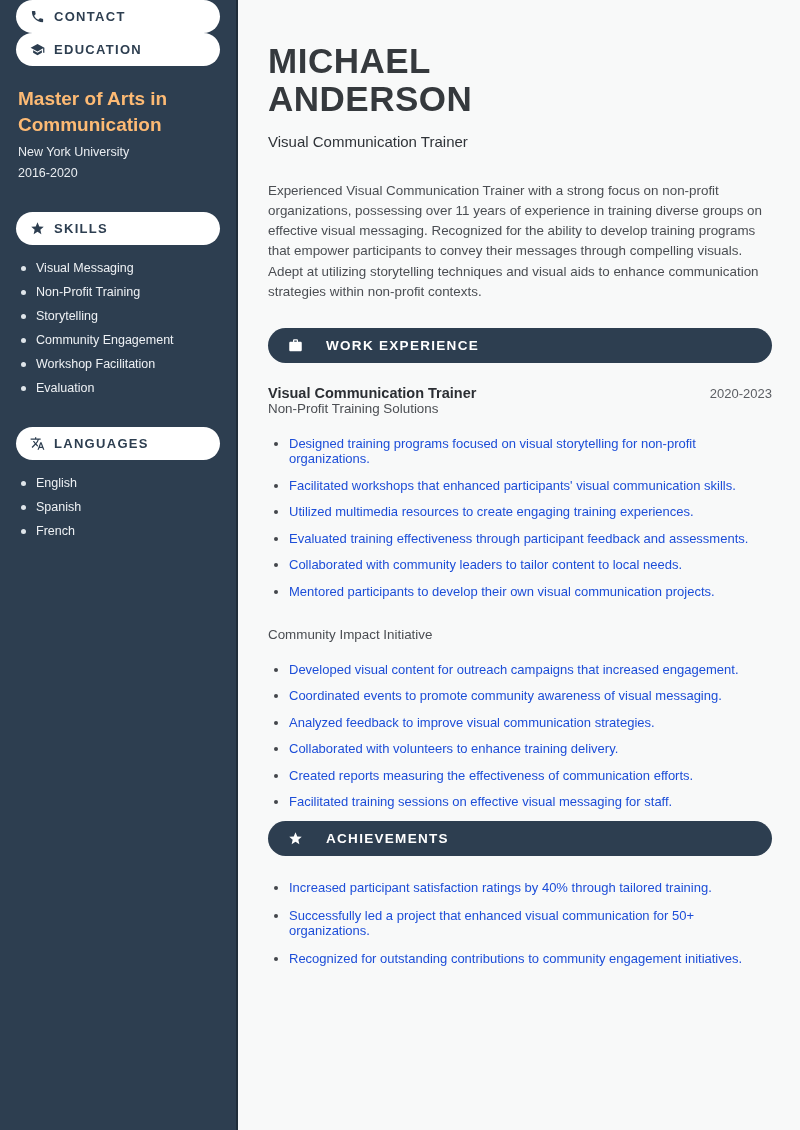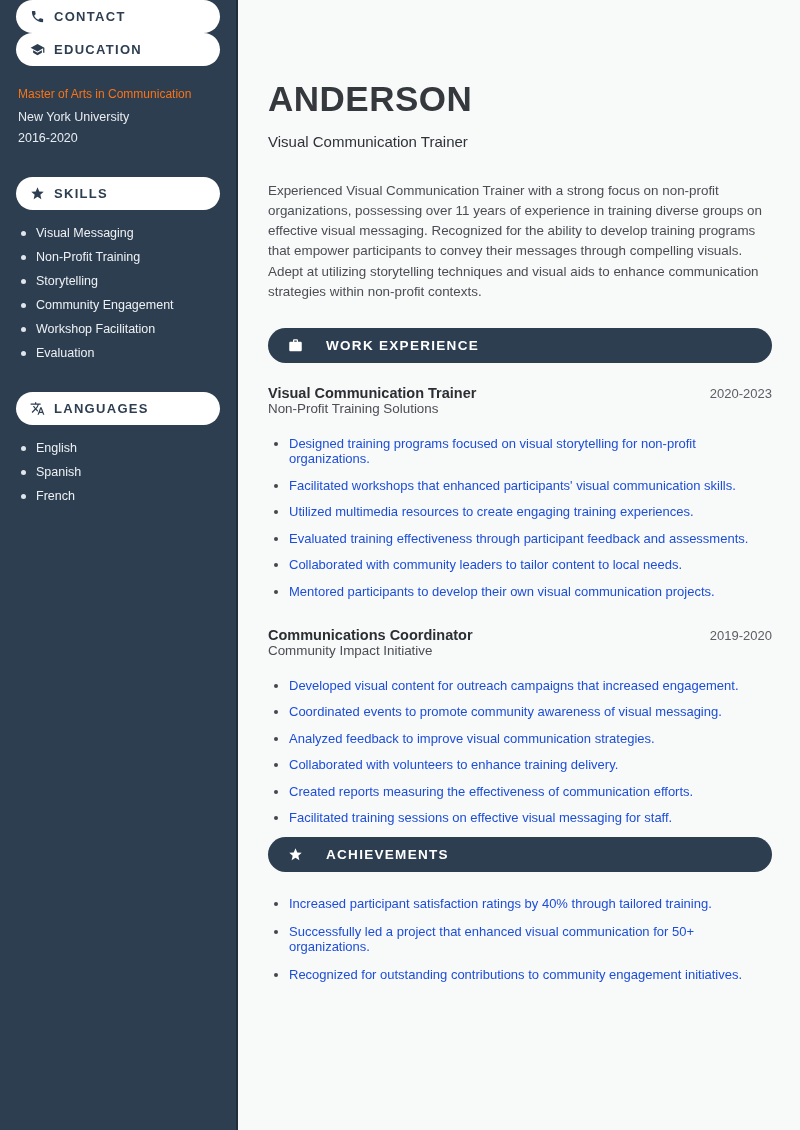--- a/index.html
+++ b/index.html
@@ -36,21 +36,21 @@
   .pill svg { width: 15px; height: 15px; fill: #2d3e50; flex-shrink: 0; }
 
   .contact-list { list-style: none; margin: 14px 0 28px; padding: 0 14px 0 18px; }
   .contact-item {
     display: flex; align-items: center; gap: 13px;
     margin: 17px 0; font-size: 12.5px; color: #eef1f4;
   }
   .contact-item svg { width: 14px; height: 14px; fill: #fff; flex-shrink: 0; }
 
   .edu { padding: 0 18px; margin: 20px 0 32px; }
-  .edu-degree { font-weight: 400; font-size: 12px; line-height: 1.35; color: #f97316; }
+  .edu-degree { font-weight: 700; font-size: 19px; line-height: 1.35; color: #fdba74; }
   .edu-school { font-size: 12.5px; color: #e8ecf0; margin-top: 8px; }
   .edu-years  { font-size: 12.5px; color: #e8ecf0; margin-top: 7px; }
 
   .side-list { list-style: none; margin: 16px 0 32px; padding: 0 14px 0 20px; }
   .side-list li {
     position: relative; padding-left: 16px;
     font-size: 12.5px; color: #eef1f4; margin: 10px 0;
   }
   .side-list li::before {
     content: ""; position: absolute; left: 1px; top: 5px;
@@ -145,21 +145,21 @@
     <ul class="side-list">
       <li>English</li>
       <li>Spanish</li>
       <li>French</li>
     </ul>
 
   </aside>
 
   <main class="main">
 
-    <h1 class="name"><br><span>ANDERSON</span></h1>
+    <h1 class="name"><span>MICHAEL</span><br><span>ANDERSON</span></h1>
 
     <div class="role">Visual Communication Trainer</div>
 
     <p class="summary">Experienced Visual Communication Trainer with a strong focus on non-profit organizations, possessing over 11 years of experience in training diverse groups on effective visual messaging. Recognized for the ability to develop training programs that empower participants to convey their messages through compelling visuals. Adept at utilizing storytelling techniques and visual aids to enhance communication strategies within non-profit contexts.</p>
 
     <div class="section-pill">
       <svg viewBox="0 0 24 24">
           <path d="M20 6h-4V4c0-1.11-.89-2-2-2h-4c-1.11 0-2 .89-2 2v2H4c-1.11 0-1.99.89-1.99 2L2 19c0 1.11.89 2 2 2h16c1.11 0 2-.89 2-2V8c0-1.11-.89-2-2-2zm-6 0h-4V4h4v2z"></path>
         </svg>
       <span>WORK EXPERIENCE</span>
@@ -175,24 +175,20 @@
         <li>Designed training programs focused on visual storytelling for non-profit organizations.</li>
         <li>Facilitated workshops that enhanced participants' visual communication skills.</li>
         <li>Utilized multimedia resources to create engaging training experiences.</li>
         <li>Evaluated training effectiveness through participant feedback and assessments.</li>
         <li>Collaborated with community leaders to tailor content to local needs.</li>
         <li>Mentored participants to develop their own visual communication projects.</li>
       </ul>
     </section>
 
     <section class="job">
-      <div class="job-head">
-        <h3>Communications Coordinator</h3>
-        <span class="dates">2019-2020</span>
-      </div>
       <div class="company">Community Impact Initiative</div>
       <ul class="bullets">
         <li>Developed visual content for outreach campaigns that increased engagement.</li>
         <li>Coordinated events to promote community awareness of visual messaging.</li>
         <li>Analyzed feedback to improve visual communication strategies.</li>
         <li>Collaborated with volunteers to enhance training delivery.</li>
         <li>Created reports measuring the effectiveness of communication efforts.</li>
         <li>Facilitated training sessions on effective visual messaging for staff.</li>
       </ul>
     </section>

